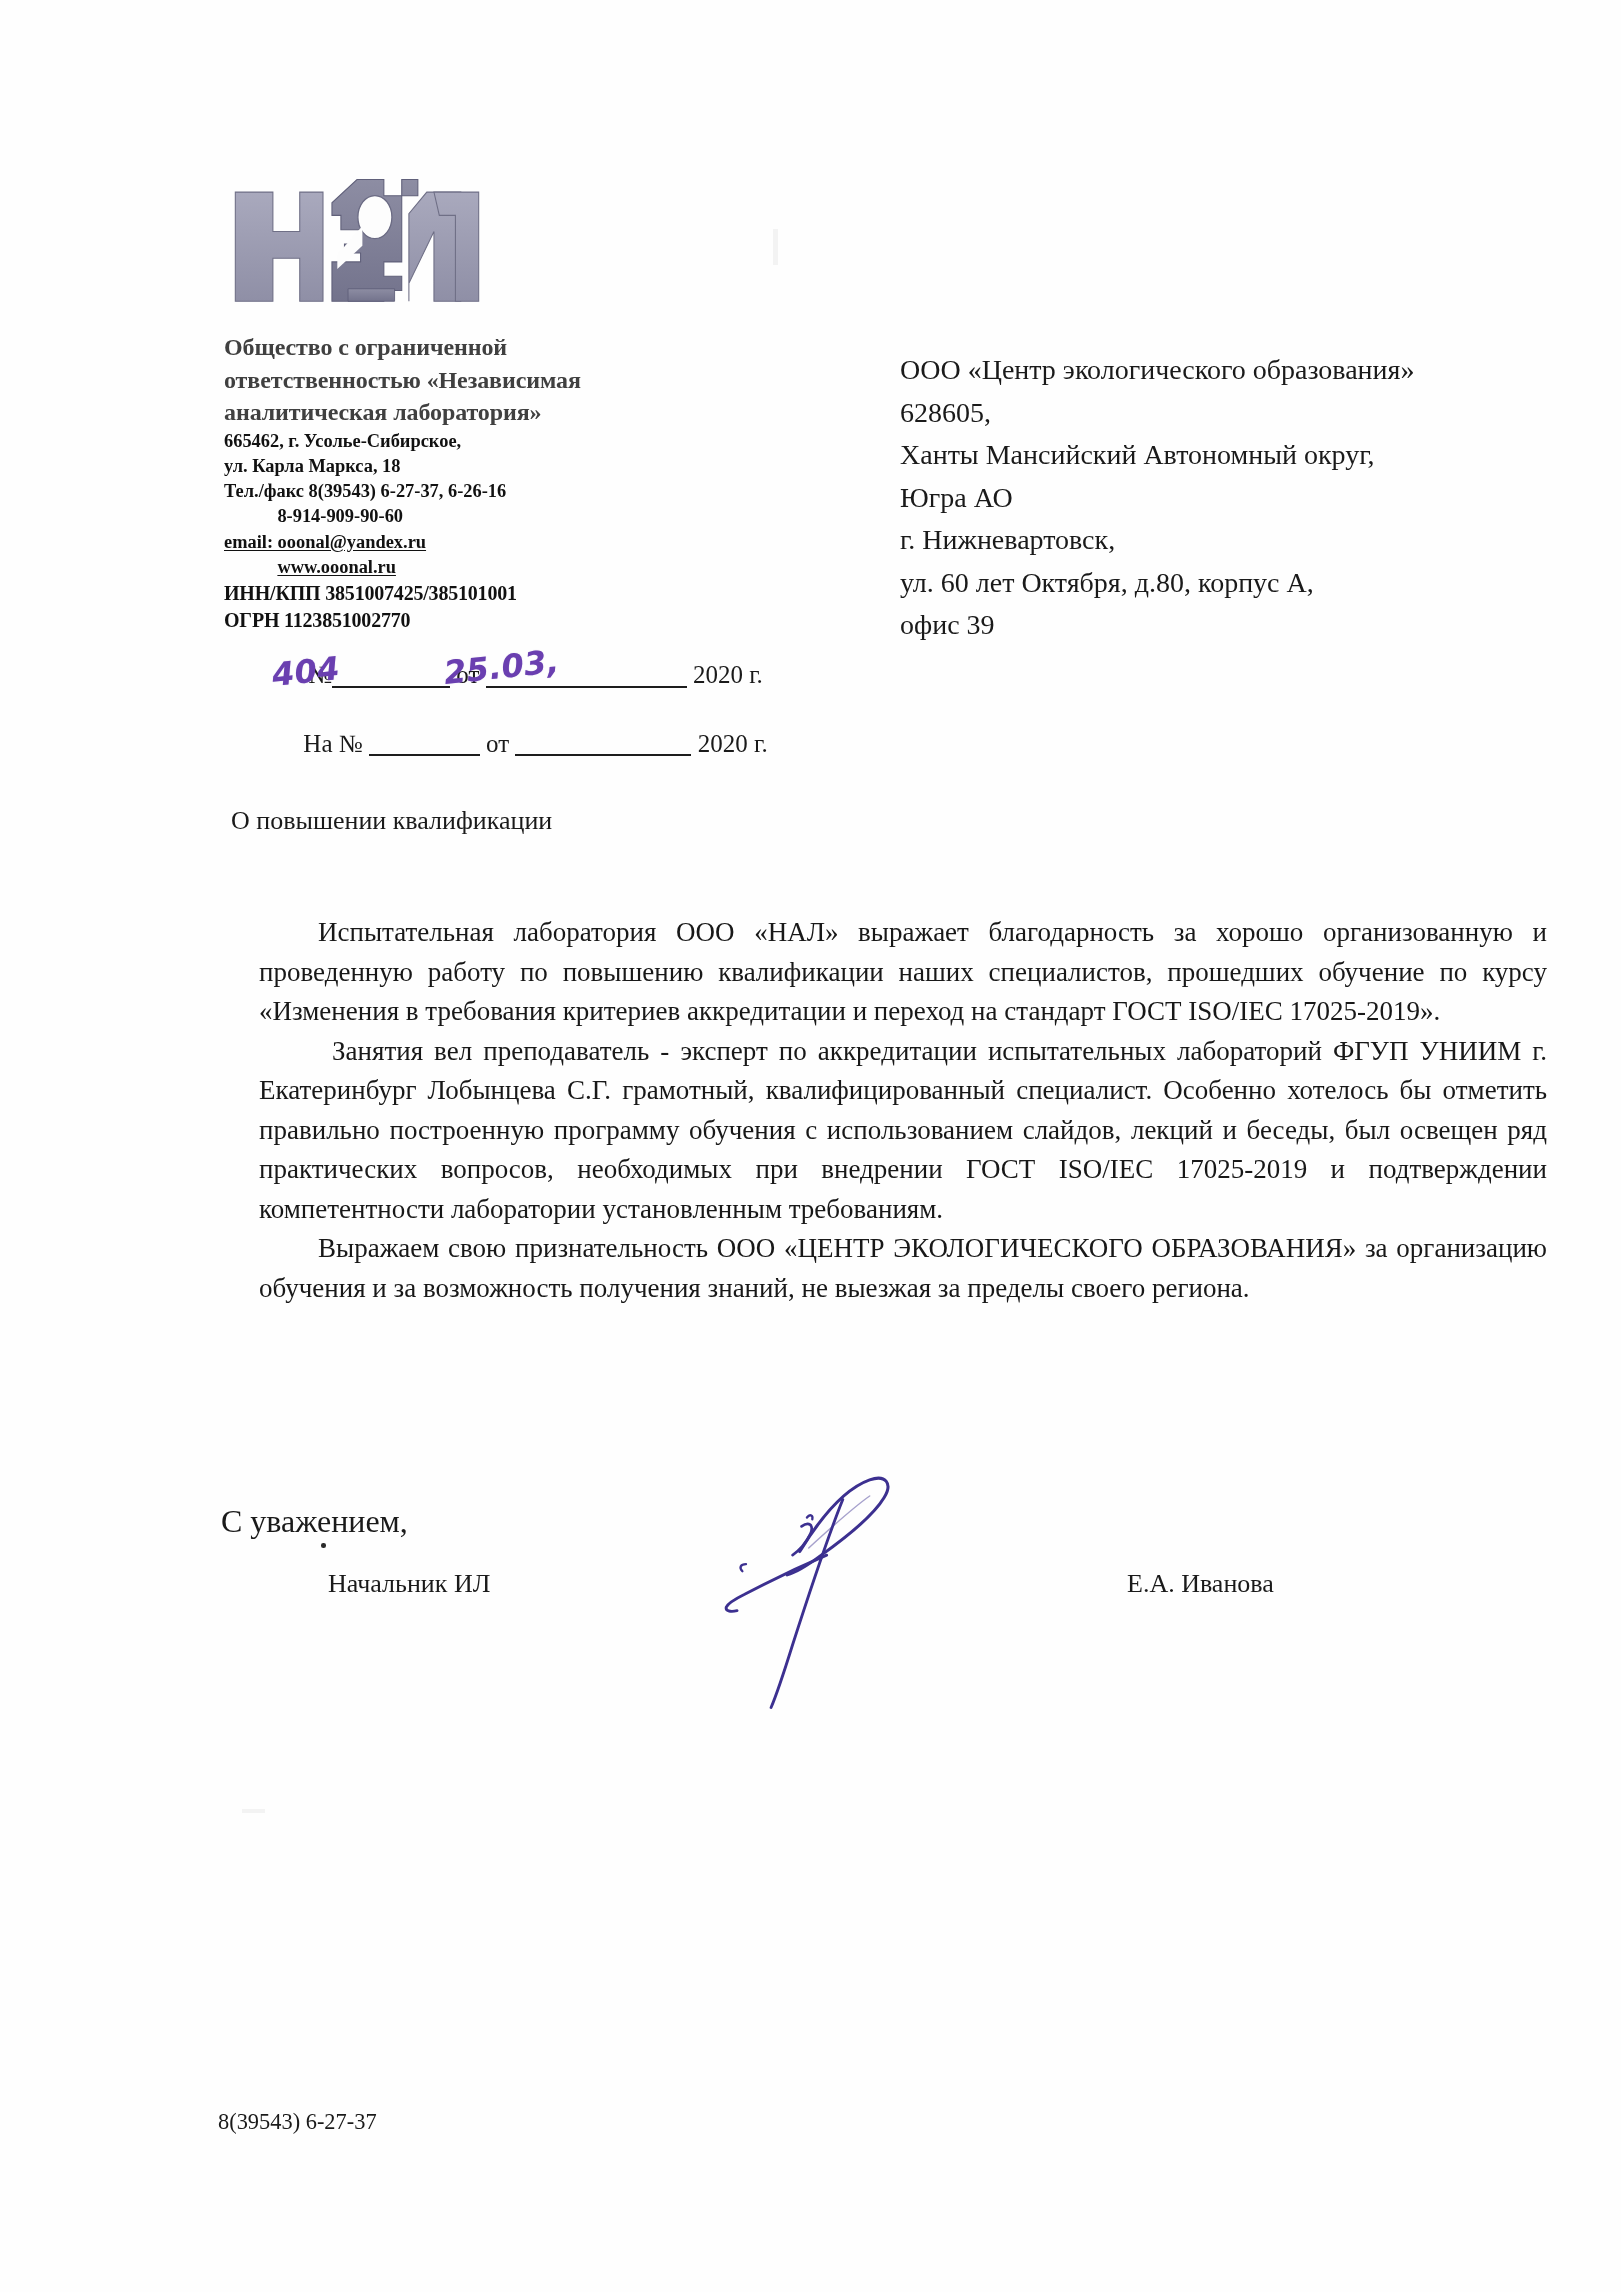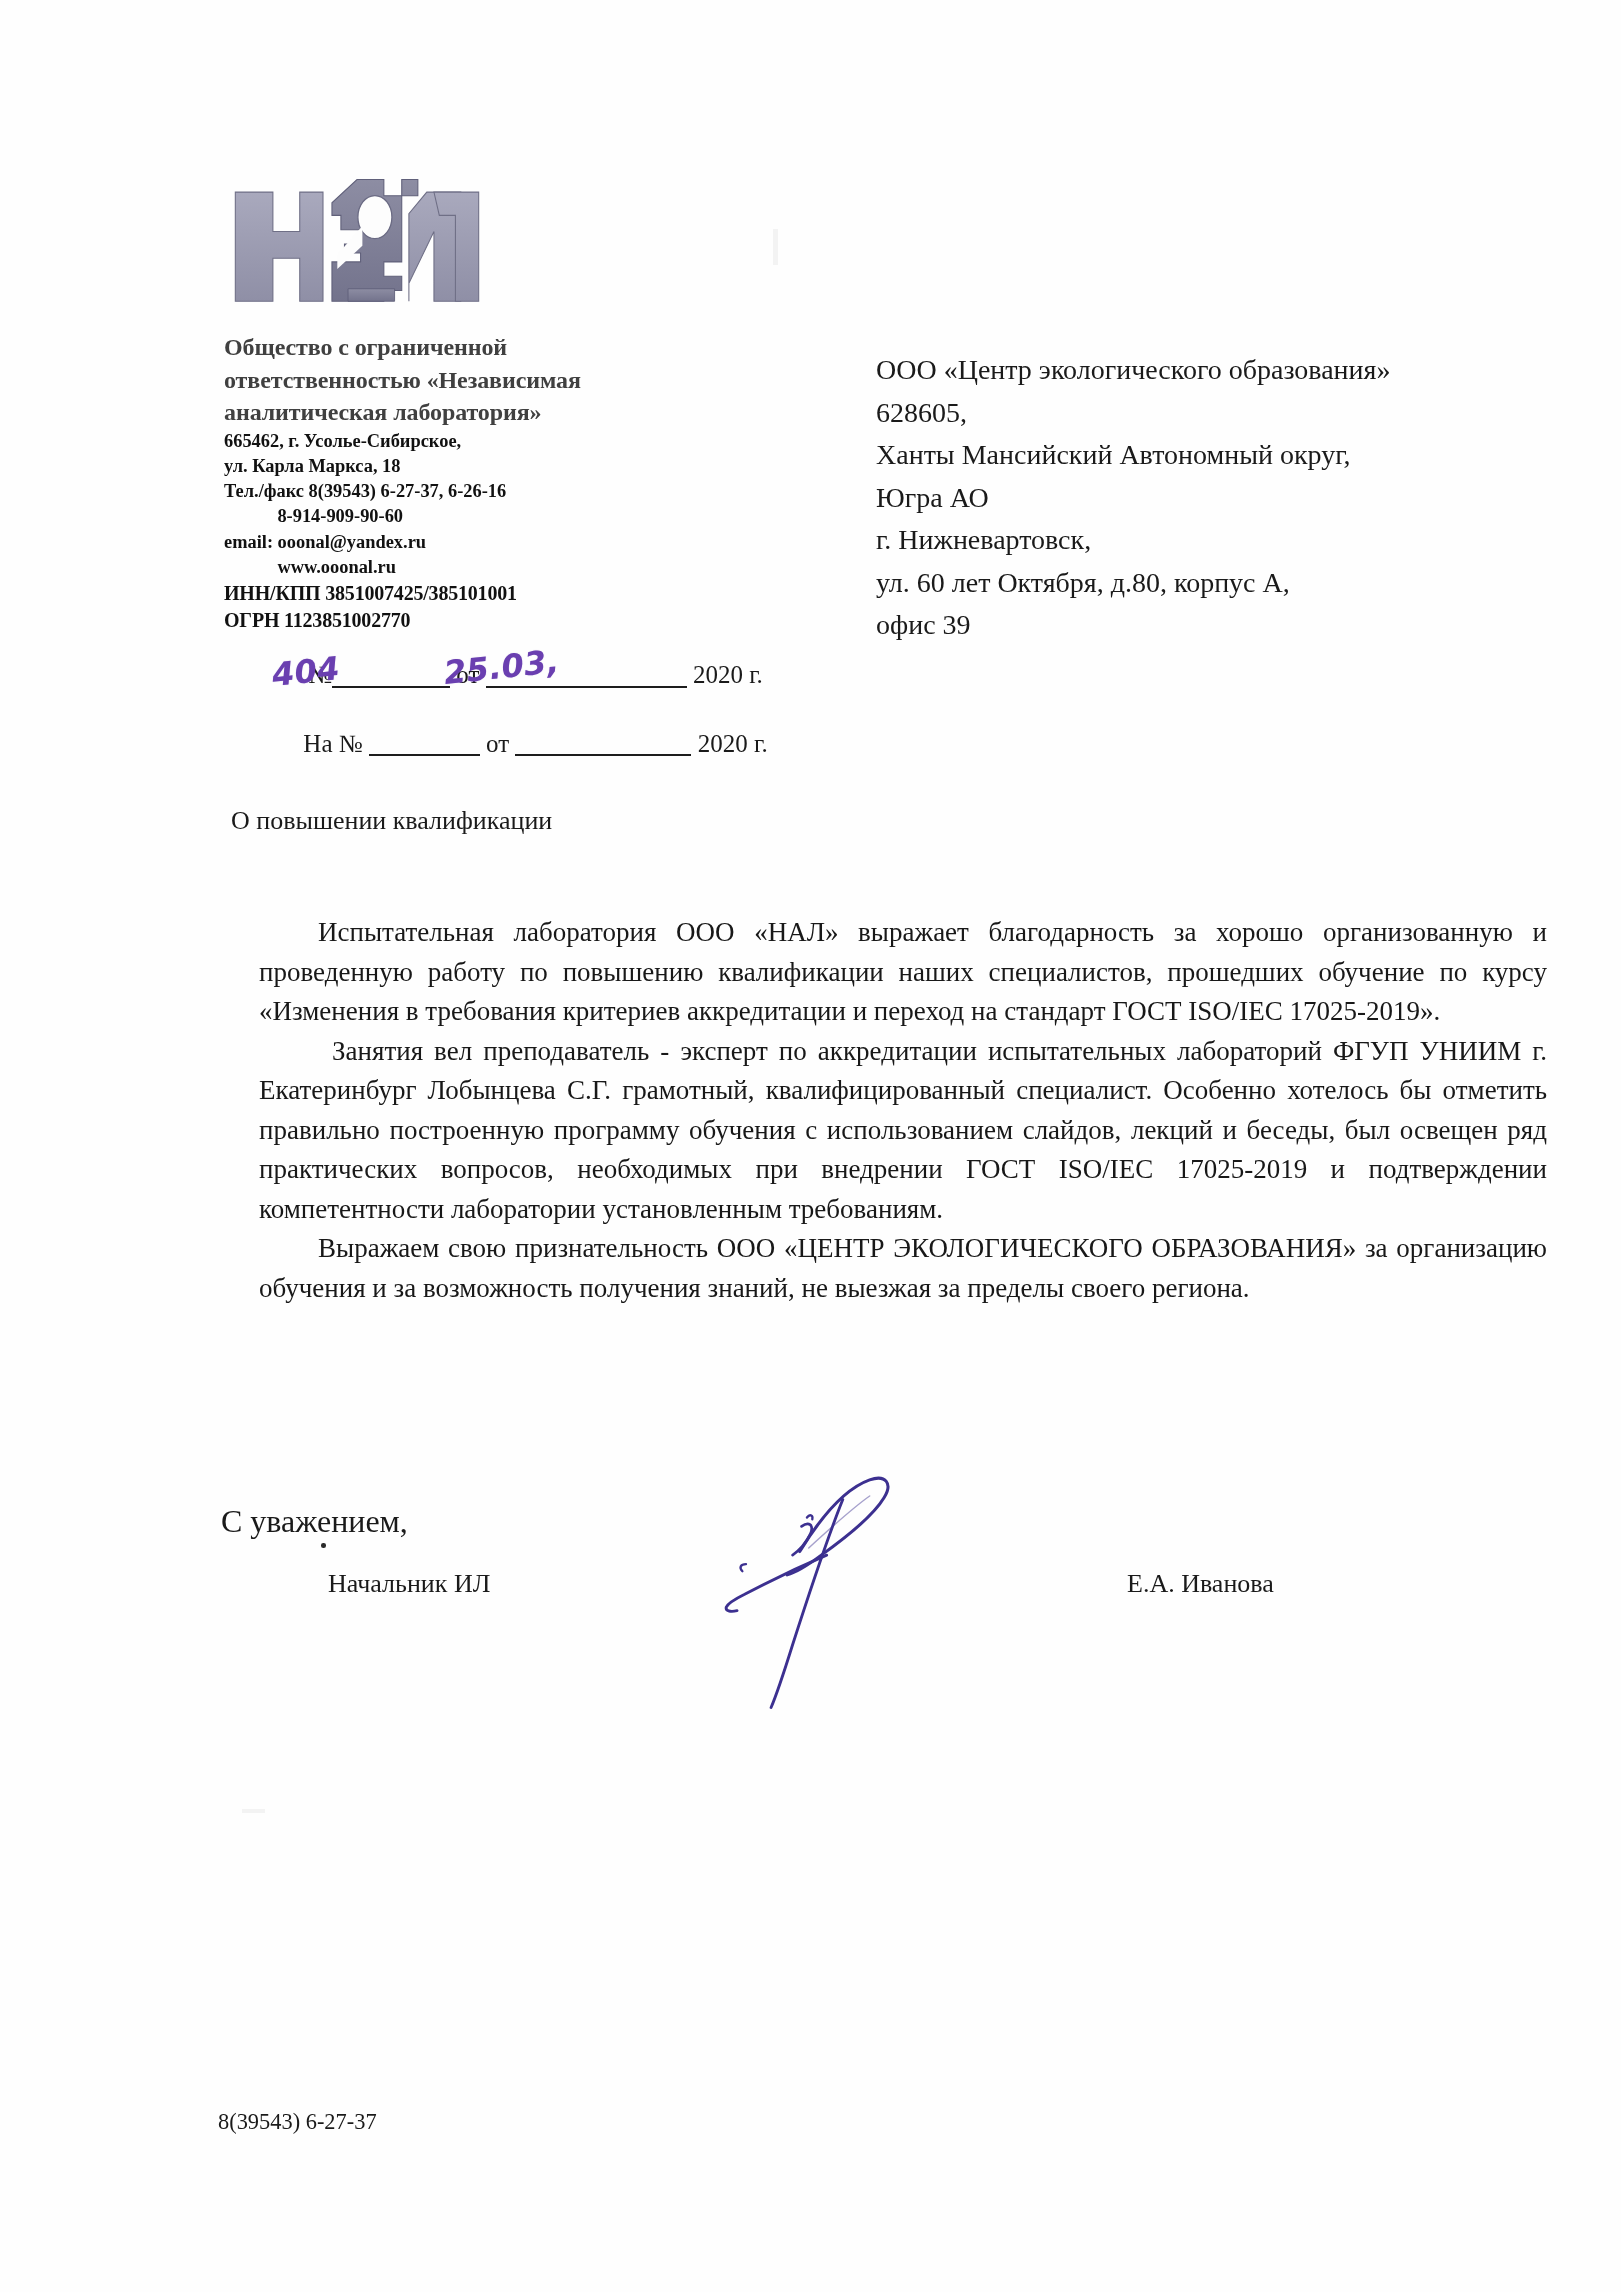--- a/index.html
+++ b/index.html
@@ -46,32 +46,33 @@
   }
   .lh-line {
     font-family: "Liberation Serif", "DejaVu Serif", serif;
     font-weight: bold;
     font-size: 18.4px;
     line-height: 1.37;
     color: #111;
     white-space: nowrap;
   }
   .lh-line.ul {
+    text-decoration: underline;
     text-underline-offset: 1.8px;
   }
   .lh-line.indent { padding-left: 5.4px; margin-left: 48px; }
   .lh-line.big {
     font-size: 20px;
     letter-spacing: -0.2px;
   }
 
   
   .addressee {
     position: absolute;
-    left: 876px;
+    left: 900px;
     top: 349px;
     width: 699px;
   }
   .addressee div {
     font-size: 28px;
     line-height: 1.52;
     color: #1a1a1a;
     white-space: nowrap;
   }
 

